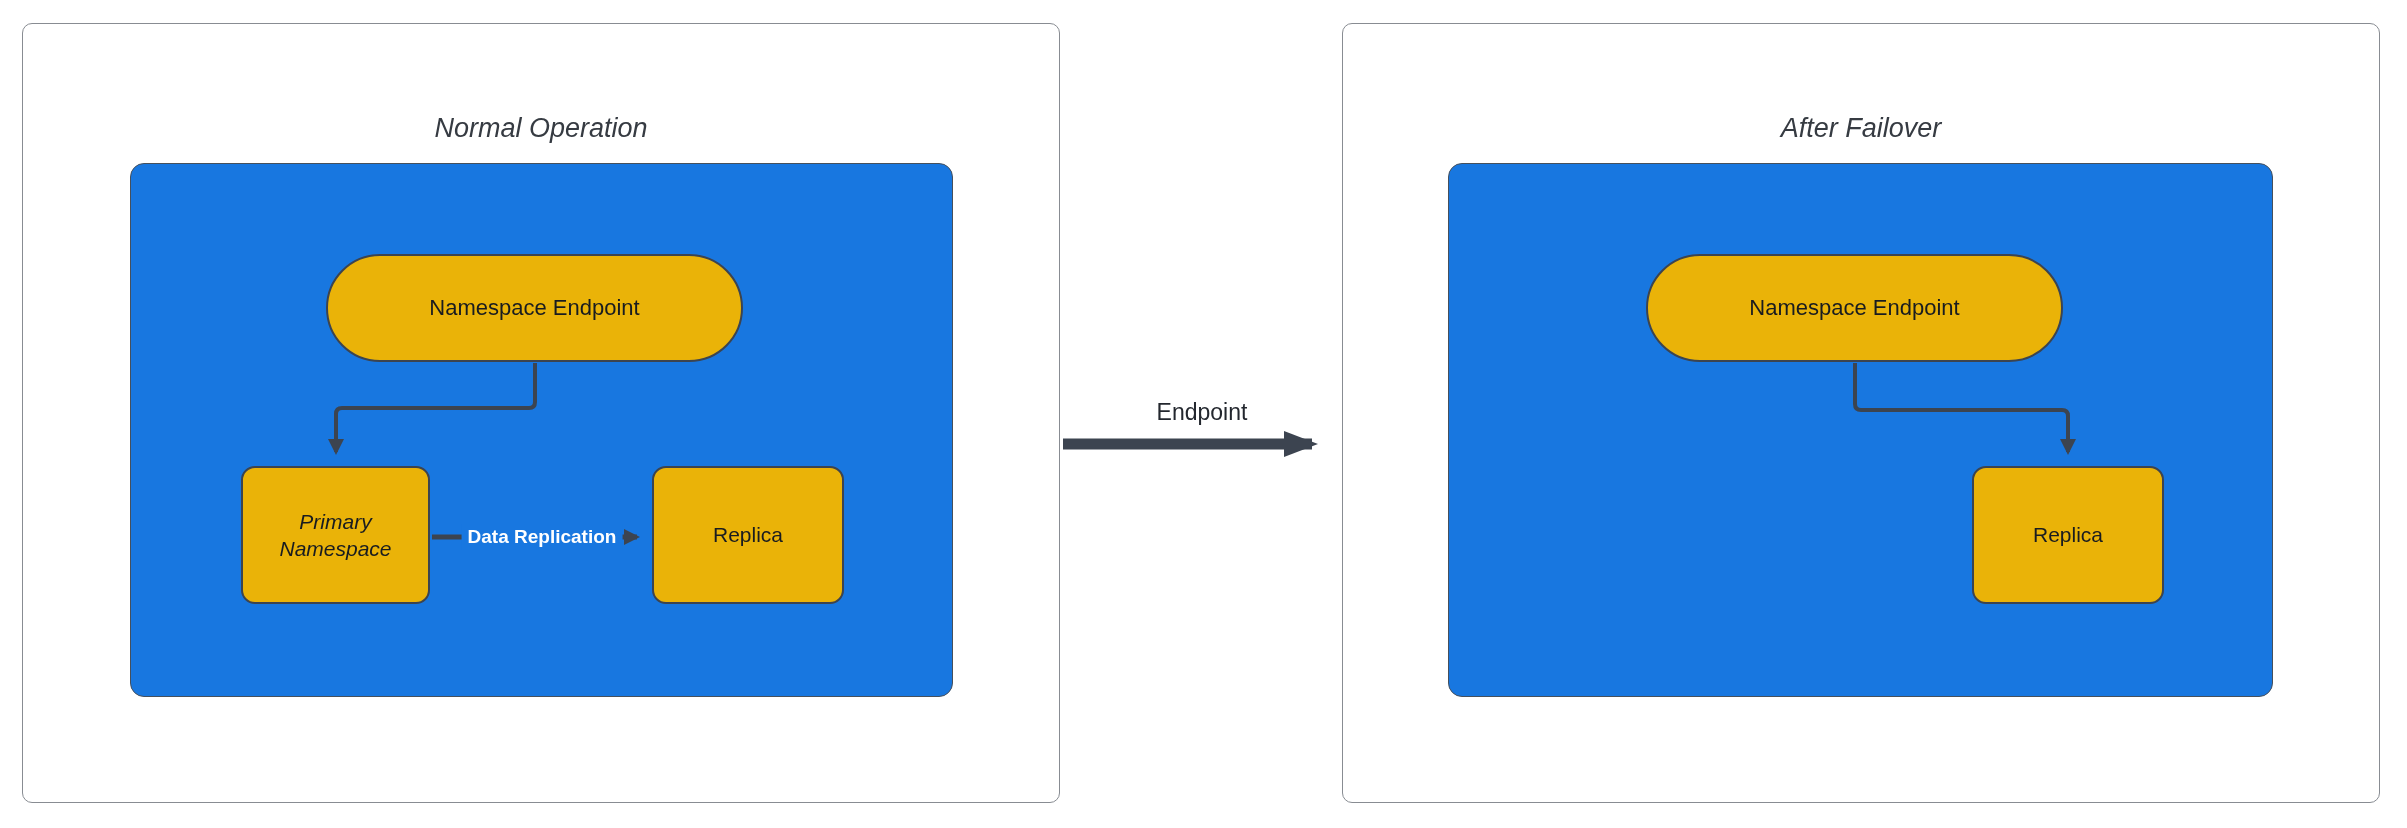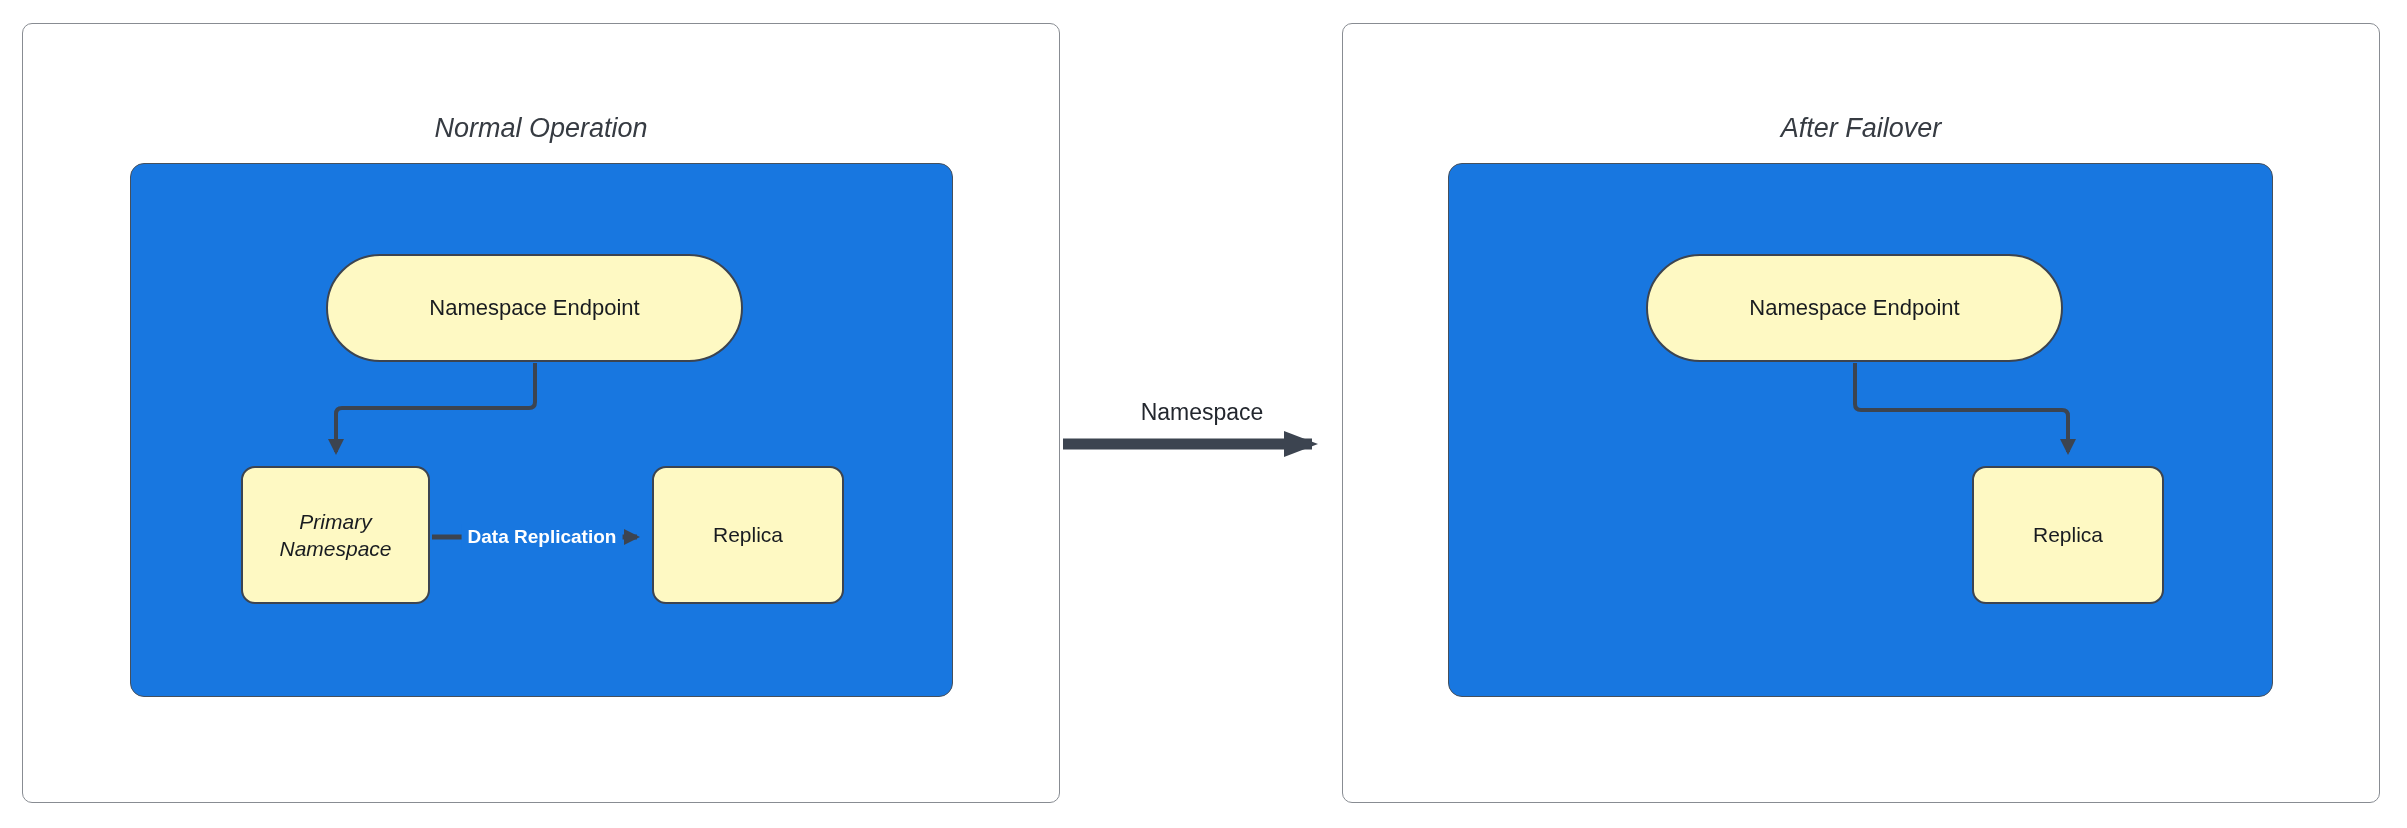--- a/index.html
+++ b/index.html
@@ -18,21 +18,21 @@
     font-style:italic;font-size:27px;color:var(--title_text);
   }
   .blue-box{
     position:absolute;background:var(--blue);border:1px solid var(--blue_border);
     border-radius:14px;box-sizing:border-box;
   }
   #left-blue{left:107px;top:139px;width:823px;height:534px;}
   #right-blue{left:105px;top:139px;width:825px;height:534px;}
   .node{
     position:absolute;box-sizing:border-box;display:flex;align-items:center;justify-content:center;
-    text-align:center;background:#fef9c3;border:2px solid var(--slate);color:var(--node_text);
+    text-align:center;background:#eab308;border:2px solid var(--slate);color:var(--node_text);
   }
   .pill{left:303px;top:230px;width:417px;height:108px;border-radius:54px;font-size:22px;}
   .rect-node{top:442px;width:189px;height:138px;border-radius:14px;font-size:21px;line-height:1.3;}
   #primary-node{left:218px;padding:0 24px;font-style:italic;}
   #left-replica-node{left:629px;width:192px;}
   #right-replica-node{left:629px;width:192px;}
   #recovering-node{
     left:218px;background:var(--recovering_fill);border-color:var(--recovering_border);
     color:var(--recovering_text);font-style:italic;
   }
@@ -79,13 +79,13 @@
       <path class="ah-fill" d="M0,0 L34,13 L0,26 Z"></path>
     </marker>
   </defs>
   <path class="connector" d="M535,363 L535,402 Q535,408 529,408 L342,408 Q336,408 336,414 L336,452" marker-end="url(#ah)"></path>
   <path class="connector-mid" d="M432,537 L637,537" marker-end="url(#ah)"></path>
   <path class="connector" d="M1855,363 L1855,404 Q1855,410 1861,410 L2062,410 Q2068,410 2068,416 L2068,452" marker-end="url(#ah)"></path>
   <path class="connector-thick" d="M1063,444 L1312,444" marker-end="url(#ah-big)"></path>
 </svg>
 
 <div class="edge-label" id="replication-label">Data Replication</div>
-<div id="failover-label">Namespace</div>
+<div id="failover-label">Endpoint</div>
 
 </body></html>

